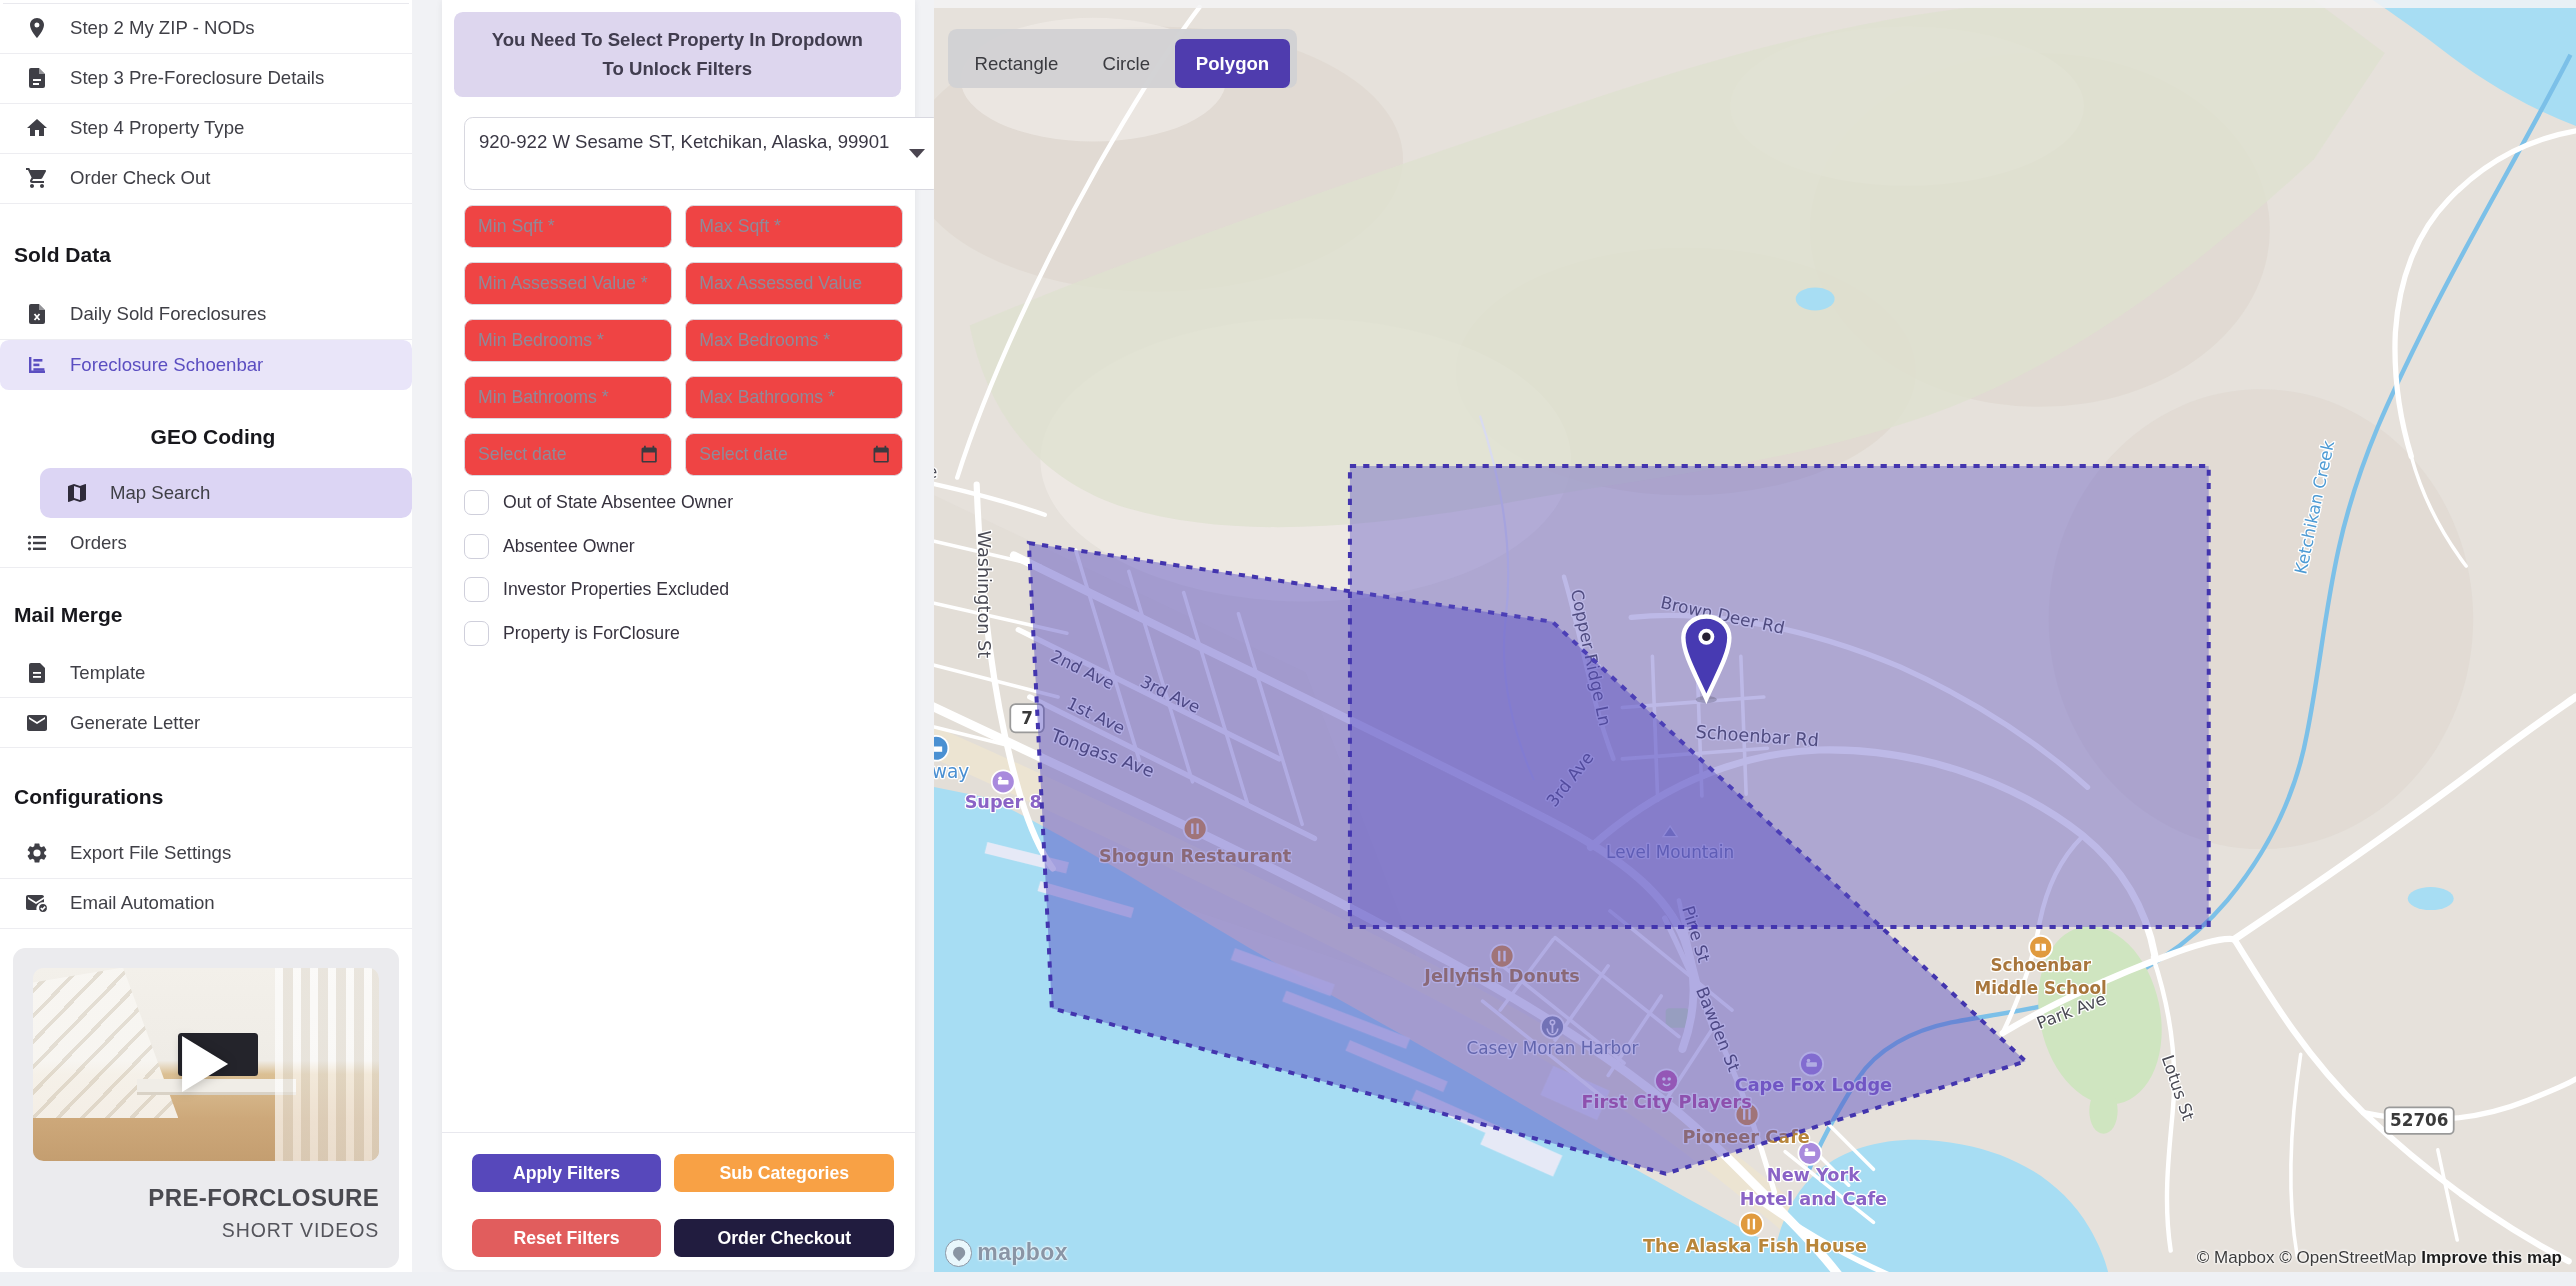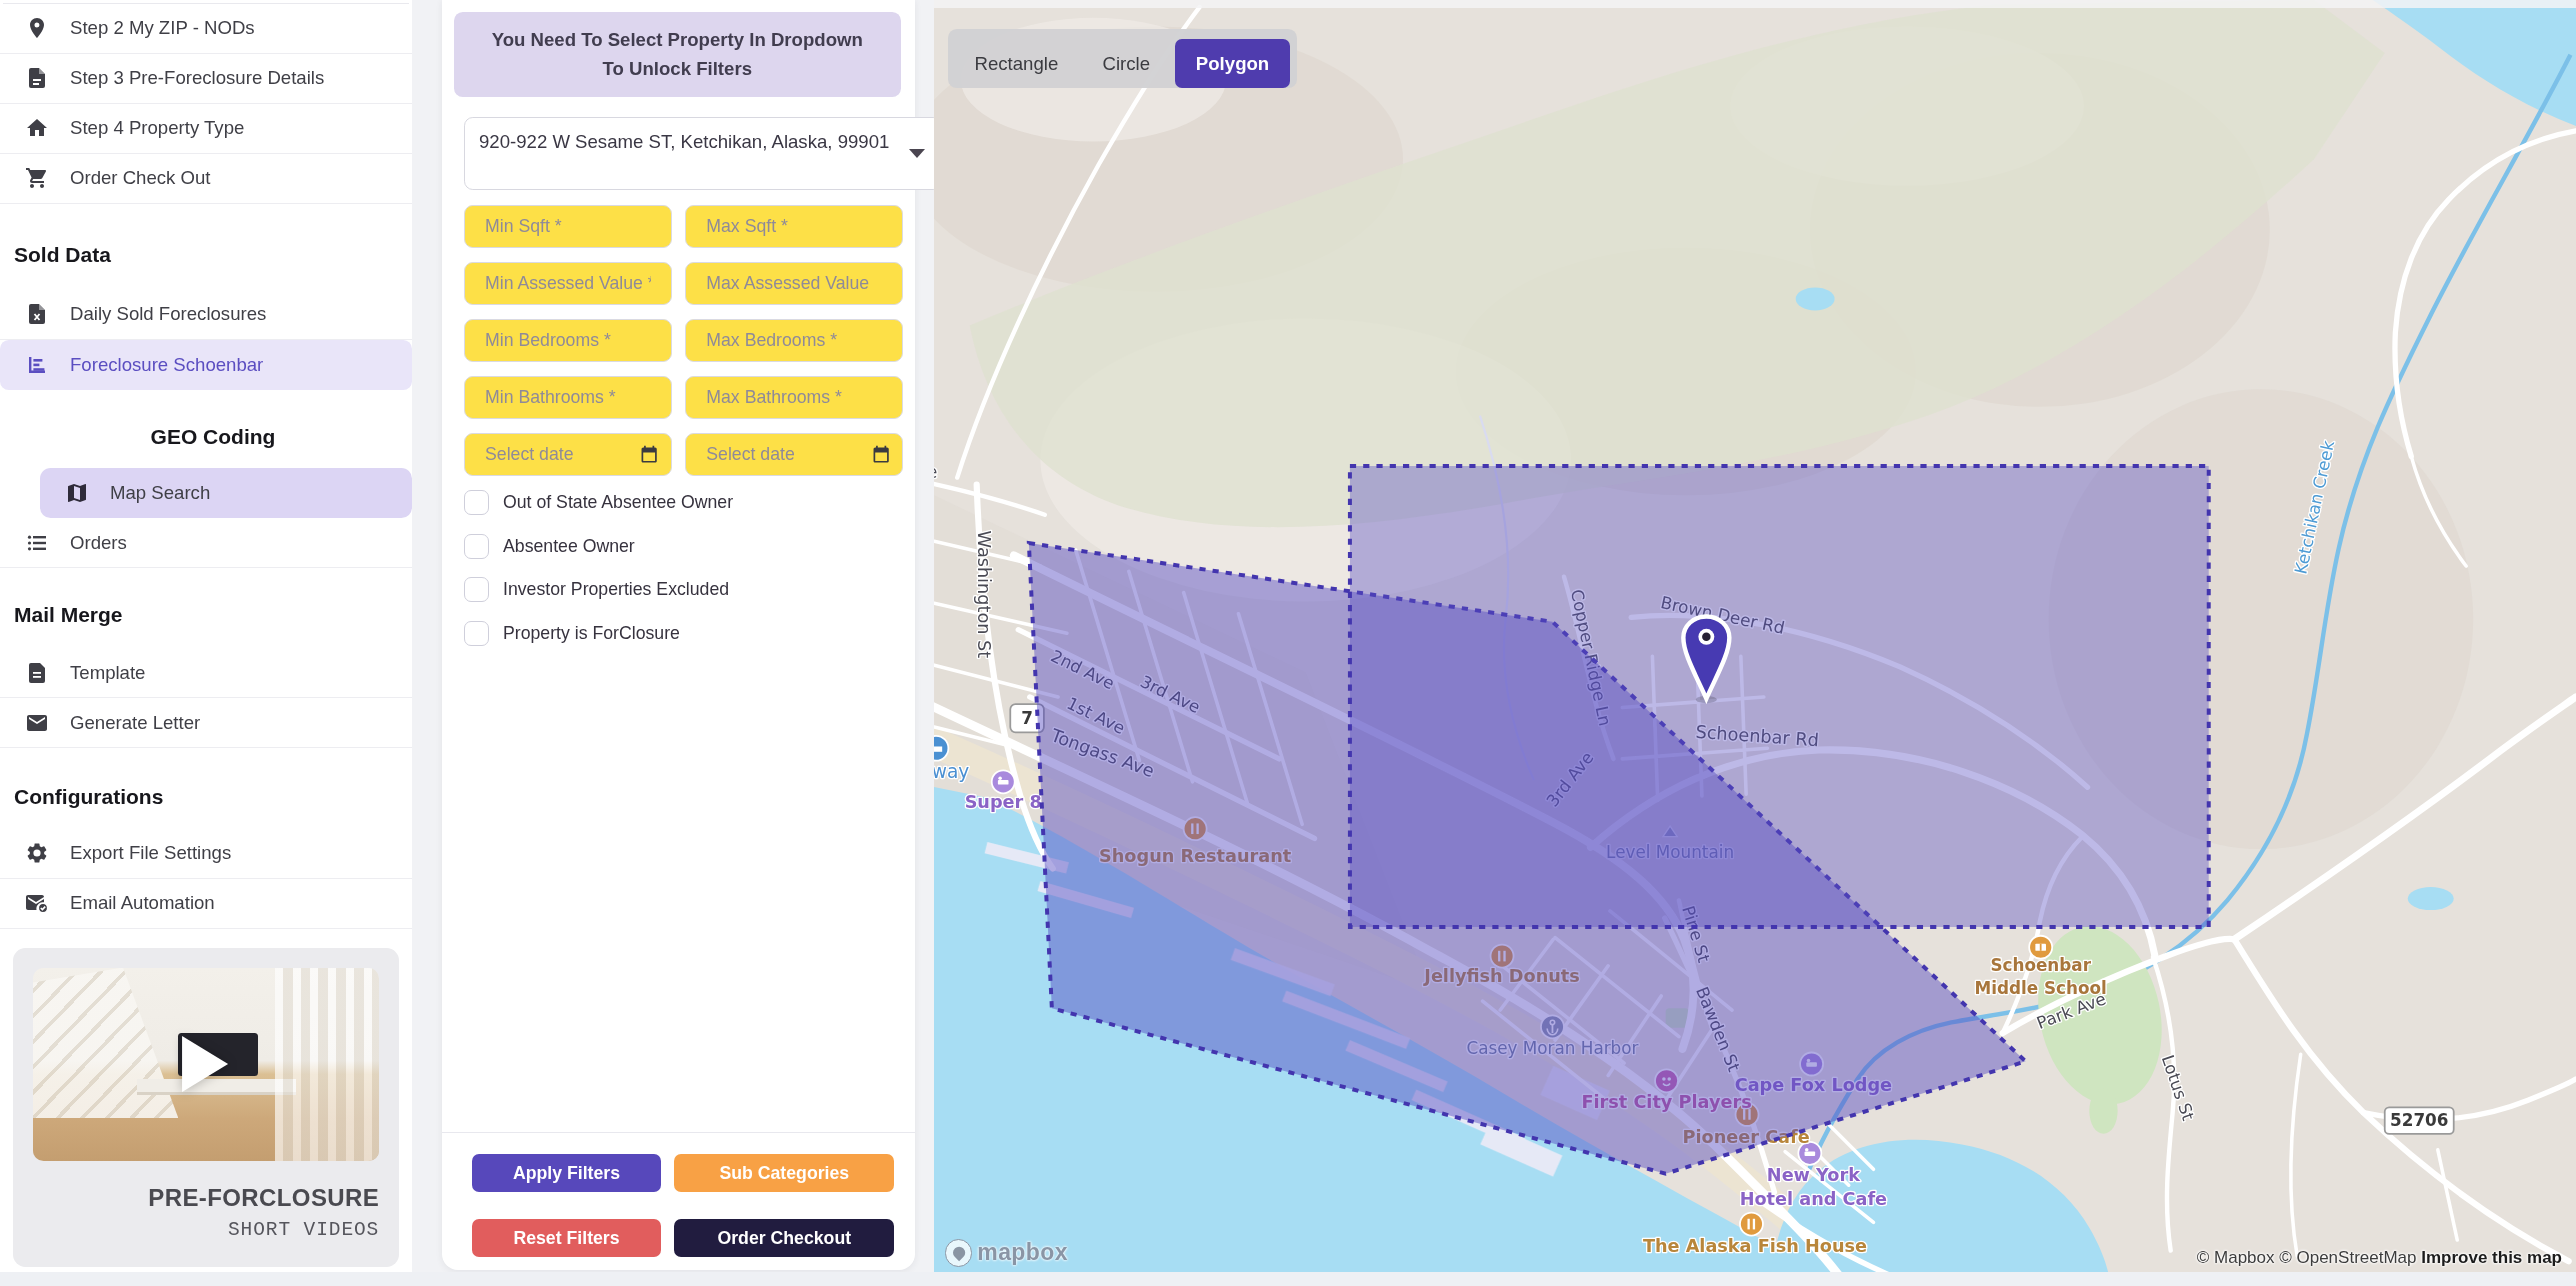--- a/index.html
+++ b/index.html
@@ -26,38 +26,38 @@
            background:repeating-linear-gradient(to bottom right,#f8f6f2 0 14px,#e2dcd1 14px 17.7px);
            clip-path:polygon(0 10%, 62% 0, 100% 100%, 0 100%); opacity:.9; }
   .thumb .tv { position:absolute; left:42%; top:34%; width:23%; height:22%; background:#24242b; border-radius:3.5px; }
   .thumb .console { position:absolute; left:30%; top:58%; width:46%; height:8%; background:#f0ede7; border-bottom:3.5px solid #d9d2c6; }
   .thumb .curtain { position:absolute; right:0; top:0; width:30%; height:100%;
            background:repeating-linear-gradient(90deg, rgba(255,255,255,.65) 0 8px, rgba(228,223,214,.65) 8px 17.7px); }
   .thumb .playbtn { position:absolute; left:50%; top:50%; transform:translate(-52%,-50%);
            width:0; height:0; border-left:46px solid #ffffff; border-top:28px solid transparent;
            border-bottom:28px solid transparent; filter:drop-shadow(0 1.8px 5.3px rgba(0,0,0,.25)); }
   .video-title { margin-top:23px; font-size:24px; font-weight:bold; color:#4a4a50; letter-spacing:0.4px; }
-  .video-sub { margin-top:7px; font-size:19.5px; color:#55555c; letter-spacing:0.9px;font-family:Liberation Mono, monospace; }
+  .video-sub { margin-top:7px; font-size:19.5px; color:#55555c; letter-spacing:0.9px; }
 
   
   .panel { position:absolute; left:442px; top:0; width:473px; height:1270px; background:#ffffff;
            border-radius:0 0 16px 16px; box-shadow:0 1.8px 7px rgba(40,40,60,.07); }
   .notice { margin:12.4px 14px 0 11.5px; background:#ddd6ee; border-radius:8.8px; padding:13.3px 34px;
             text-align:center; font-size:18.6px; font-weight:600; color:#413d4f; line-height:1.55; }
   .panel-body { padding:0 12.4px 0 22px; }
   .select { position:relative; border:0.9px solid #d8d8e0; border-radius:8.8px; background:#fff;
             width:478px; padding:11.5px 46px 11.5px 14px; font-size:18.6px; color:#3a3744;
             line-height:1.45; cursor:pointer; }
   .select.addr { margin-top:20.3px; min-height:73px; }
   .select.ptype { margin-top:14px; min-height:49px; color:#4a4550; display:flex; align-items:center; }
   .caret { position:absolute; right:16px; top:50%; margin-top:-4.4px; width:0; height:0;
            border-left:8px solid transparent; border-right:8px solid transparent; border-top:9.7px solid #4a4550; }
   .grid2 { display:grid; grid-template-columns:208px 218px; gap:14px 13.3px; margin-top:15px; }
-  .f-input { height:43px; border:1.3px solid #dadae2; border-radius:8.8px; padding:0 20px;
-             font-size:17.7px; color:#3a3744; width:100%; font-family:"Liberation Sans",sans-serif; outline:none; background:#fde047; }
+  .f-input { height:43px; border:1.3px solid #dadae2; border-radius:8.8px; padding:0 13px;
+             font-size:17.7px; color:#3a3744; width:100%; font-family:"Liberation Sans",sans-serif; outline:none; background:#ef4444; }
   .f-input::placeholder { color:#8f8a99; opacity:1; }
   .datewrap { position:relative; }
   .datewrap svg { position:absolute; right:12.4px; top:11.5px; width:20.3px; height:20.3px; pointer-events:none; }
   .checks { margin-top:14px; }
   .chk-row { display:flex; align-items:center; gap:14px; margin-bottom:18.6px; cursor:pointer; }
   .chk-box { width:25px; height:25px; border:1.3px solid #cfcfdb; border-radius:7px; background:#fff; flex:0 0 25px; }
   .chk-lbl { font-size:17.7px; color:#36323e; }
   .panel-footer { position:absolute; left:0; right:0; bottom:0; height:138px; border-top:0.9px solid #e8e8ee;
                   padding:21px 20.3px 0 30px; display:grid; grid-template-columns:189px 220px; gap:14px 13.3px; }
   .pbtn { height:38px; border:none; border-radius:7px; color:#fff; font-size:17.7px; font-weight:600;

